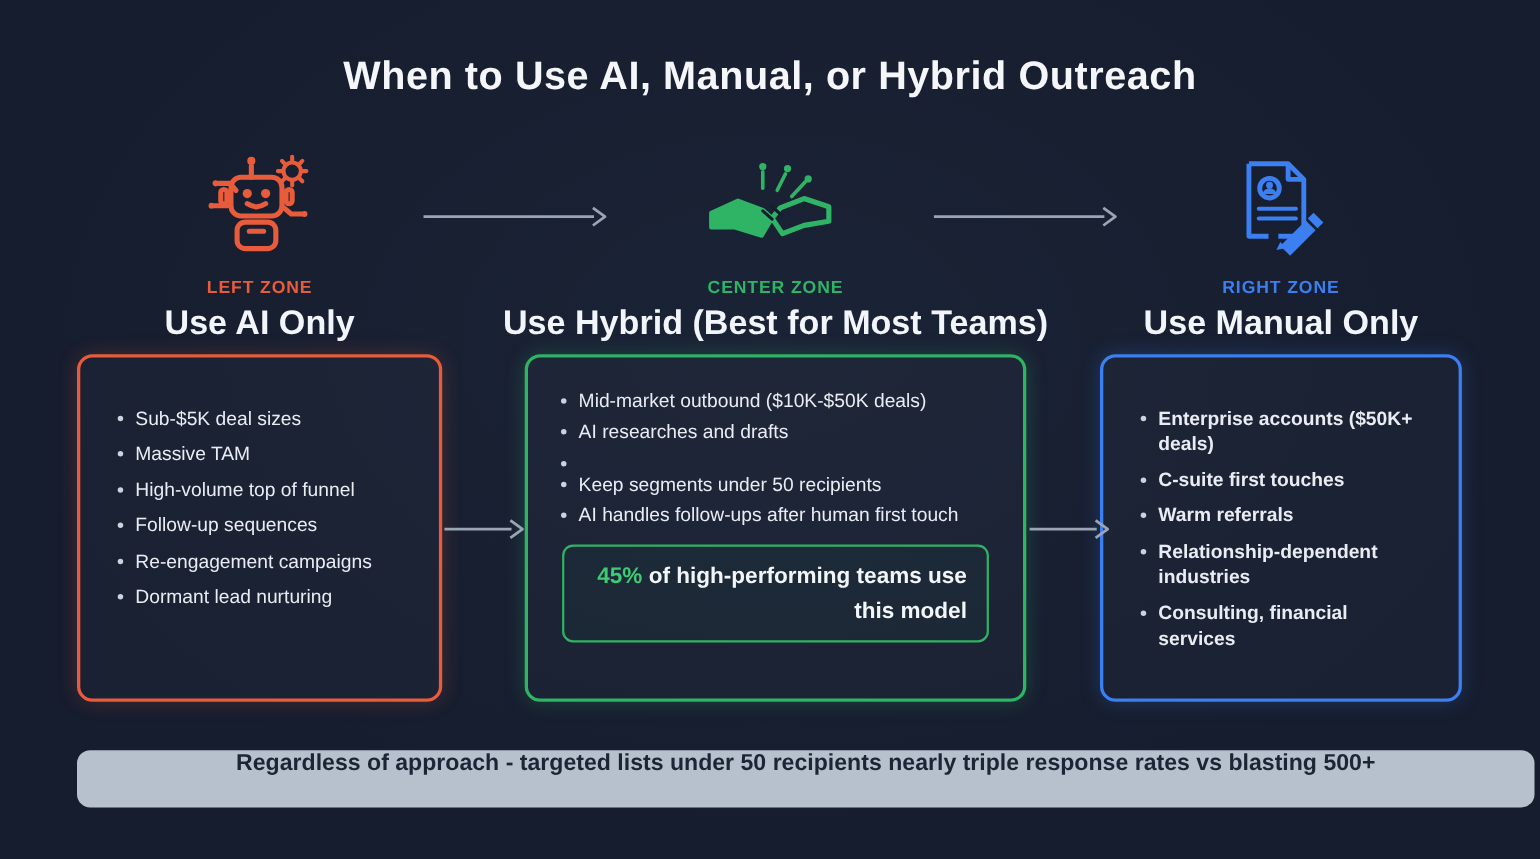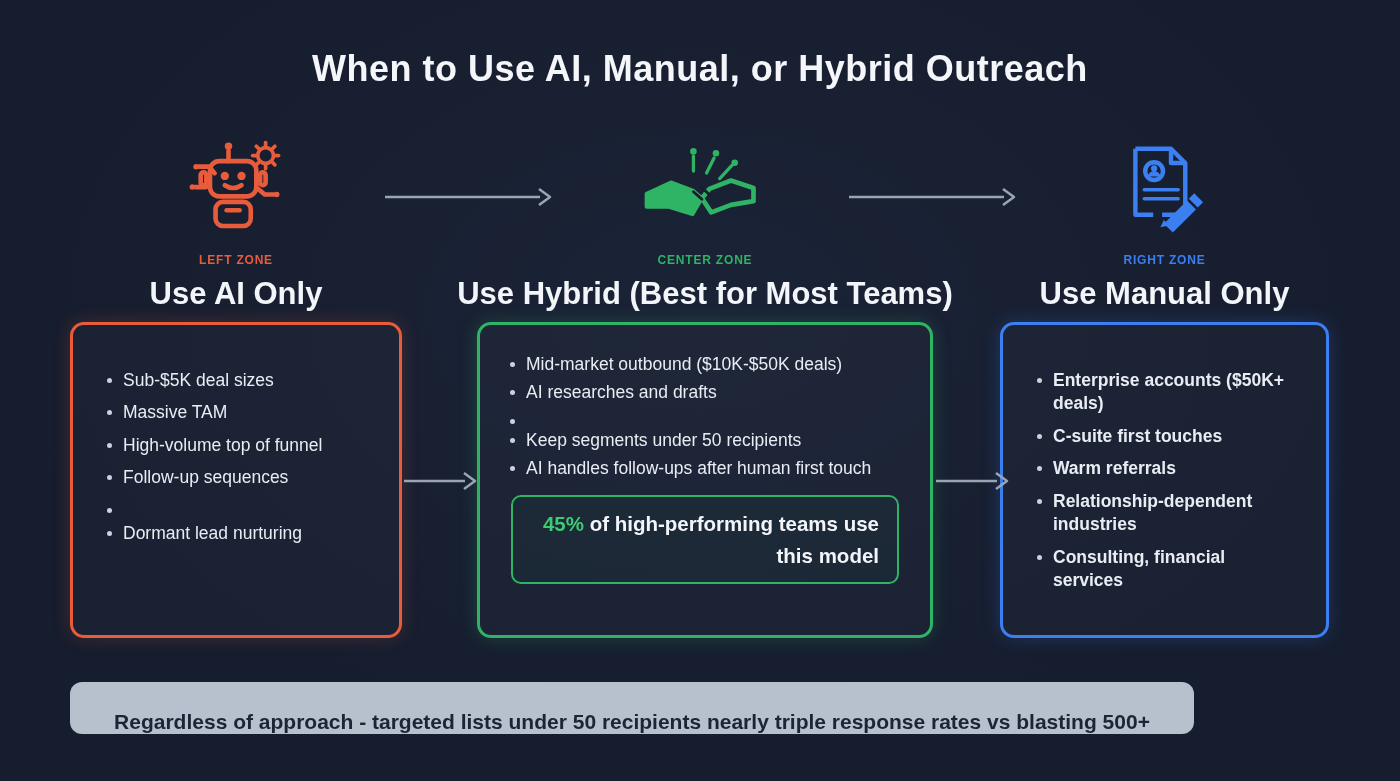--- a/index.html
+++ b/index.html
@@ -16,21 +16,21 @@
     text-align:center; font-size:36px; font-weight:bold;
     color:#f4f6fa; letter-spacing:.5px;
   }
   .icon-wrap{ position:absolute; top:136px; height:104px; display:flex; align-items:center; justify-content:center; }
   .icon-left{ left:183px; width:104px; }
   .icon-center{ left:638px; width:124px; }
   .icon-right{ left:1114px; width:98px; }
 
   .zone-label{
     position:absolute; top:253px; text-align:center;
-    font-size:12px; font-weight:bold; letter-spacing:.8px;
+    font-size:16px; font-weight:bold; letter-spacing:.8px;
   }
   .zl-left{ left:36px; width:400px; color:var(--orange,#e85c3b); }
   .zl-center{ left:450px; width:510px; color:var(--green,#2fb364); }
   .zl-right{ left:963px; width:403px; color:var(--blue,#3b7ff0); }
 
   .zone-heading{
     position:absolute; top:276px; text-align:center;
     font-size:31px; font-weight:bold; color:#f2f5f9;
   }
   .zh-left{ left:36px; width:400px; }
@@ -67,23 +67,23 @@
     border:2.5px solid var(--green,#2fb364); border-radius:10px;
     padding:11px 18px; text-align:right;
     font-size:20.5px; font-weight:bold; color:#f2f5f9; line-height:1.55;
     background:rgba(47,179,100,0.04);
   }
   .callout .pct{ color:#3ecb74; }
 
   .arrow{ position:absolute; }
 
   .footer{
-    position:absolute; left:70px; top:682px; width:1124px; height:52px;
+    position:absolute; left:70px; top:682px; width:1325px; height:52px;
     background:var(--footer_bg,#b7c0cd); border-radius:12px;
-    display:flex; align-items:flex-end; justify-content:center;
+    display:flex; align-items:flex-start; justify-content:center;
     font-size:21px; font-weight:bold; color:var(--footer_text,#1c2536);
   }
 </style>
 </head>
 <body>
 
 <div class="canvas">
 
   <div class="title">When to Use AI, Manual, or Hybrid Outreach</div>
 
@@ -193,20 +193,21 @@
         <li>
           <span class="dot"></span>
           <span>High-volume top of funnel</span>
         </li>
         <li>
           <span class="dot"></span>
           <span>Follow-up sequences</span>
         </li>
         <li>
           <span class="dot"></span>
+          <span>Re-engagement campaigns</span>
         </li>
         <li>
           <span class="dot"></span>
           <span>Dormant lead nurturing</span>
         </li>
       </ul>
   </div>
 
   <div class="zone-box box-center">
     <ul class="bullets">

